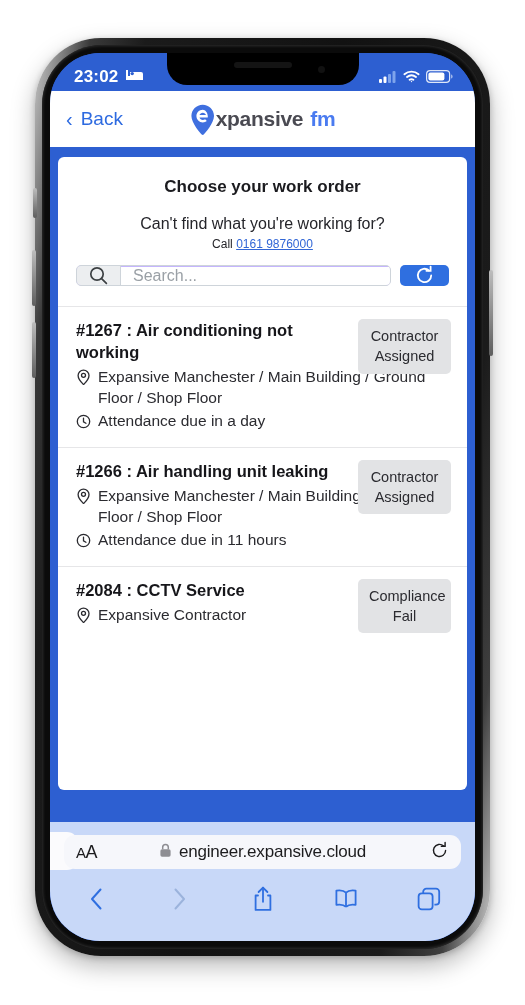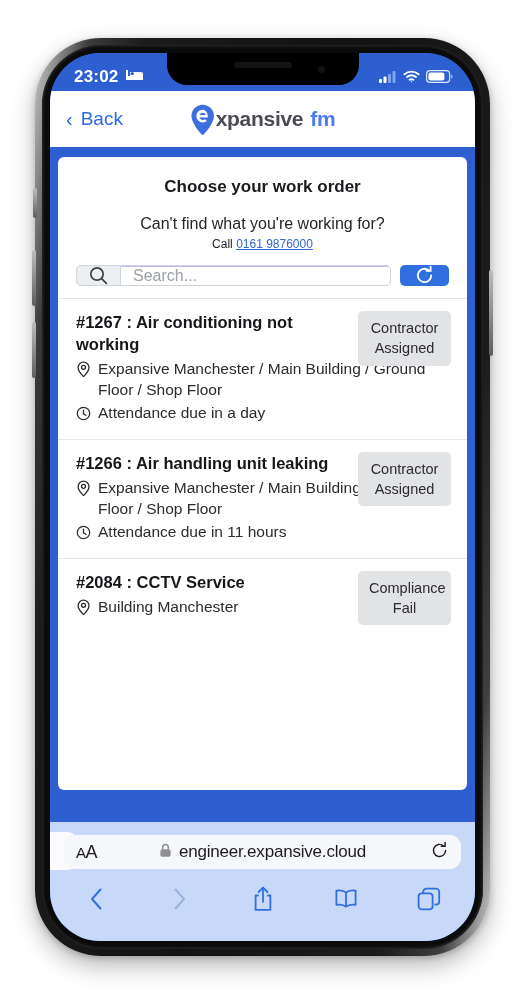--- a/index.html
+++ b/index.html
@@ -110,21 +110,21 @@
   .search-input{
     flex:1; border:0; outline:0; font-size:16px; color:#212529;
     padding:0 12px; font-family:"Liberation Sans", sans-serif; background:#fff;
   }
   .search-input::placeholder{ color:#9aa0a6; }
   .refresh-btn{
     width:49px; background:#2f6fe0; border-radius:5px;
     display:flex; align-items:center; justify-content:center; cursor:pointer;
   }
 
-  .wo-list{ margin-top:12px; }
+  .wo-list{ margin-top:20px; }
   .wo-item{
     position:relative; padding:13px 18px 12px 18px;
     border-top:1px solid #e6e6e8; cursor:pointer;
   }
   .wo-item:first-child{ border-top:1px solid #e6e6e8; }
   .wo-title{
     font-size:16.5px; font-weight:bold; color:#16161a;
     line-height:1.32; max-width:258px;
   }
   .wo-meta{
@@ -320,21 +320,21 @@
 
             <div class="wo-item">
               <div class="wo-title">#2084 : CCTV Service</div>
               <div class="wo-meta">
                 <span class="wo-meta-icon">
                   <svg width="15" height="16" viewBox="0 0 15 16" fill="none" stroke="#2b2b30" stroke-width="1.3">
                     <path d="M7.5 1.1c-3 0-5.4 2.4-5.4 5.4 0 3.9 4.6 8.2 5.1 8.7.2.2.5.2.7 0 .5-.5 5.1-4.8 5.1-8.7 0-3-2.5-5.4-5.5-5.4z"></path>
                     <circle cx="7.5" cy="6.3" r="2"></circle>
                   </svg>
                 </span>
-                <span class="mtxt">Building Manchester</span>
+                <span class="mtxt">Expansive Contractor</span>
               </div>
               <div class="badge">Compliance Fail</div>
             </div>
 
           </div>
         </div>
       </div>
 
       <div class="safari">
         <div class="url-row">

